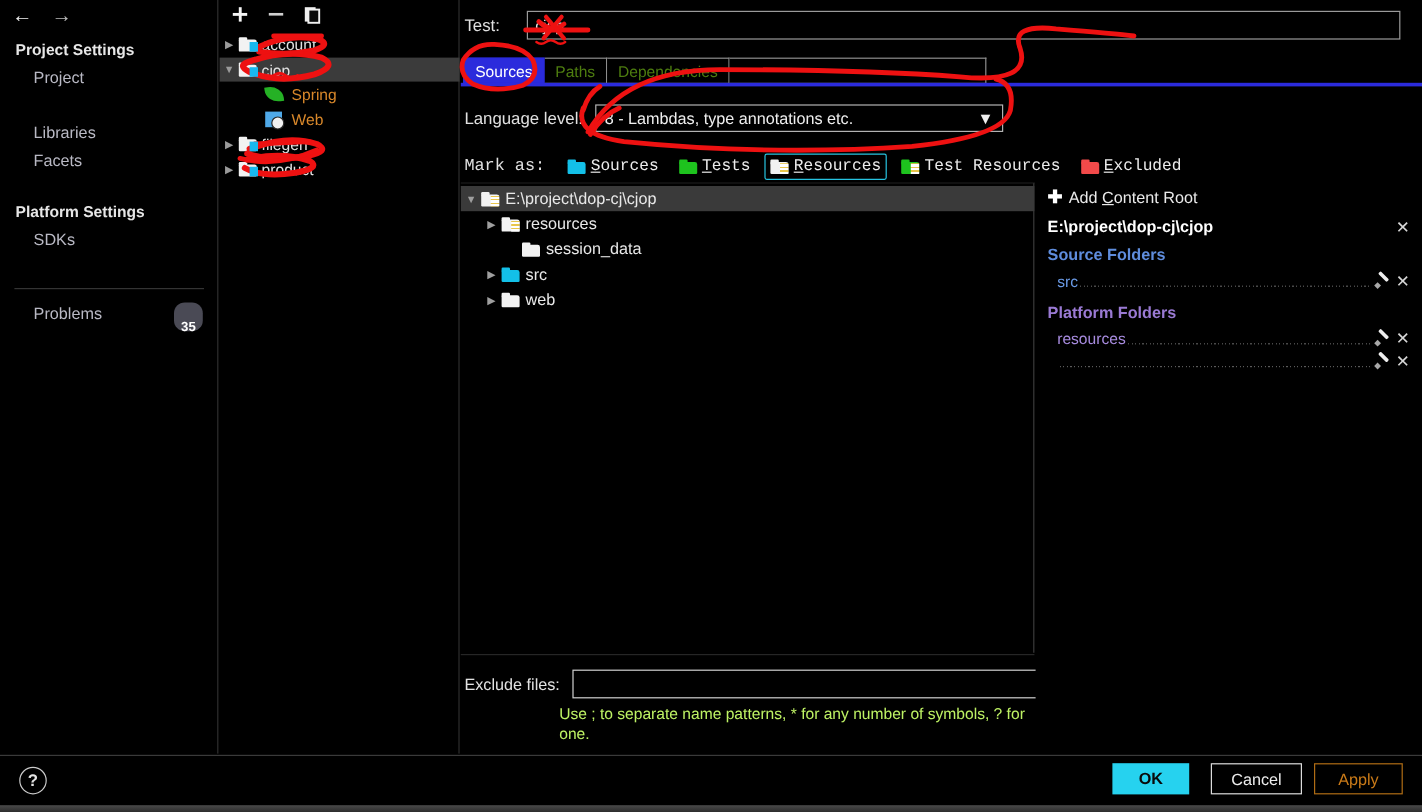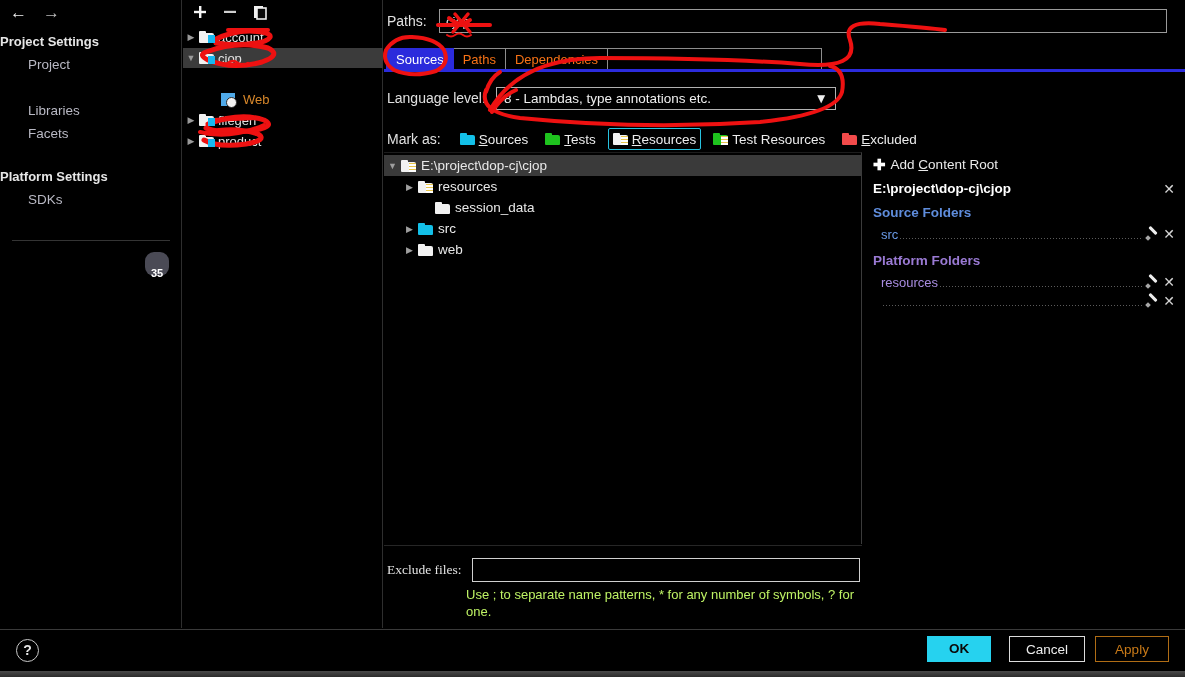--- a/index.html
+++ b/index.html
@@ -30,20 +30,21 @@
     display: flex; gap: 16px; align-items: center;
   }
   .nav-arrow {
     font-size: 17px; color: #f0f0f0; line-height: 1;
     cursor: pointer; user-select: none;
   }
   .nav-arrow.fwd { color: #bcbcbc; }
   .side-group {
     position: absolute; left: 0; width: 182px;
     font-weight: bold; color: #e6e6e6; font-size: 13px;
+    padding-left: 13px;
   }
   .side-item {
     position: absolute; left: 0; width: 182px; height: 23px;
     line-height: 23px; padding-left: 28px;
     color: #b9b9c4; font-size: 13.5px; cursor: pointer;
   }
   .side-item.selected {
     background: #3b3bf0; color: #ffffff;
   }
   .side-divider {
@@ -157,21 +158,21 @@
     font-family: "Liberation Sans", sans-serif;
   }
 
   .tabstrip {
     position: absolute; left: 2px; top: 48px;
     height: 22px; display: flex; align-items: stretch;
   }
   .tab {
     height: 22px; line-height: 21px;
     padding: 0 9px; font-size: 13px;
-    color: #f97316; border: 1px solid #8d8d8d;
+    color: #4d7c0f; border: 1px solid #8d8d8d;
     border-left: none; background: #000000;
     cursor: pointer; white-space: nowrap;
   }
   .tab:first-child { border-left: 1px solid #8d8d8d; }
   .tab.active { background: #2b2bdc; color: #ffffff; border-color: #2b2bdc; }
   .tab-filler {
     height: 22px; width: 214px;
     border: 1px solid #8d8d8d; border-left: none; background: #000;
   }
   .tab-underline {
@@ -188,21 +189,21 @@
     margin-left: 10px; width: 340px; height: 23px;
     border: 1px solid #b2b2b2; background: #000000;
     display: flex; align-items: center; justify-content: space-between;
     padding: 0 7px; cursor: pointer;
   }
   .lang-combo span { color: #efefef; font-size: 13.5px; }
   .caret { font-size: 10px; color: #f0f0f0; }
 
   .markas-row {
     position: absolute; left: 0; top: 128px;
-    height: 22px; display: flex; align-items: center; gap: 0px;
+    height: 22px; display: flex; align-items: center; gap: 0px; font-family: Liberation Mono, monospace;
   }
   .markas-label { margin-left: 3px; margin-right: 14px; color: #e0e0e0; font-size: 14px; }
   .mark-btn {
     height: 22px; display: flex; align-items: center; gap: 4px;
     padding: 1px 4px; cursor: pointer; font-size: 13.5px; color: #ececec;
     border: 1px solid transparent; margin-right: 7px;
   }
   .mark-btn.active { border: 1px solid #27c3e0; border-radius: 2px; }
   .mark-btn u { text-decoration: underline; }
 
@@ -277,21 +278,21 @@
     content: ""; position: absolute; left: 1px; top: 9px;
     width: 4px; height: 4px; background: #a8a8a8;
     transform: rotate(45deg);
   }
 
   
   .exclude-row {
     position: absolute; left: 0; top: 558px;
     display: flex; align-items: center;
   }
-  .exclude-label { margin-left: 3px; color: #e2e2e2; font-size: 13.5px; font-family: Liberation Serif, serif; }
+  .exclude-label { margin-left: 3px; color: #e2e2e2; font-size: 13.5px; }
   .exclude-input {
     margin-left: 10px; width: 388px; height: 24px;
     background: #000000; border: 1px solid #d0d0d0;
     color: #e8e8e8; font-size: 13px; padding: 0 6px;
     font-family: "Liberation Sans", sans-serif;
   }
   .exclude-hint {
     position: absolute; left: 82px; top: 586px;
     width: 400px; color: #bef264; font-size: 13px; line-height: 17px;
   }
@@ -363,20 +364,21 @@
 
     <div class="side-group" style="top:34px">Project Settings</div>
     <div class="side-item" style="top:53px">Project</div>
     <div class="side-item" style="top:99px">Libraries</div>
     <div class="side-item" style="top:122px">Facets</div>
 
     <div class="side-group" style="top:169px">Platform Settings</div>
     <div class="side-item" style="top:188px">SDKs</div>
 
     <div class="side-divider"></div>
+    <div class="side-problems">Problems</div>
     <div class="badge">35</div>
   </div>
 
   <div id="modulepanel">
     <div class="mp-toolbar">
       <div class="tb-ico">
         <svg width="18" height="18" viewBox="0 0 18 18">
             <rect x="8" y="3" width="2.4" height="12" fill="#f5f5f5"></rect>
             <rect x="3" y="7.8" width="12" height="2.4" fill="#f5f5f5"></rect>
           </svg>
@@ -403,20 +405,24 @@
     </div>
 
     <div class="mod-row selected" style="top:48px">
       <div class="twisty">▼</div>
       <div class="folder">
           <div class="corner"></div>
         </div>
       <div class="mod-label">cjop</div>
     </div>
 
+    <div class="facet-row" style="top:68px">
+      <div class="spring-leaf"></div>
+      <div style="margin-left:7px;color:#d9882a">Spring</div>
+    </div>
 
     <div class="facet-row" style="top:89px">
       <div class="web-ico"></div>
       <div style="margin-left:8px;color:#d9882a">Web</div>
     </div>
 
     <div class="mod-row" style="top:110px">
       <div class="twisty">▶</div>
       <div class="folder">
           <div class="corner"></div>
@@ -429,21 +435,21 @@
       <div class="folder">
           <div class="corner"></div>
         </div>
       <div class="mod-label">product</div>
     </div>
   </div>
 
   <div id="content">
 
     <div class="name-row">
-      <div class="name-label">Paths:</div>
+      <div class="name-label">Test:</div>
       <input class="name-input" type="text" value="cjop" style="">
     </div>
 
     <div class="tabstrip">
       <div class="tab active">Sources</div>
       <div class="tab">Paths</div>
       <div class="tab">Dependencies</div>
       <div class="tab-filler"></div>
     </div>
     <div class="tab-underline"></div>

